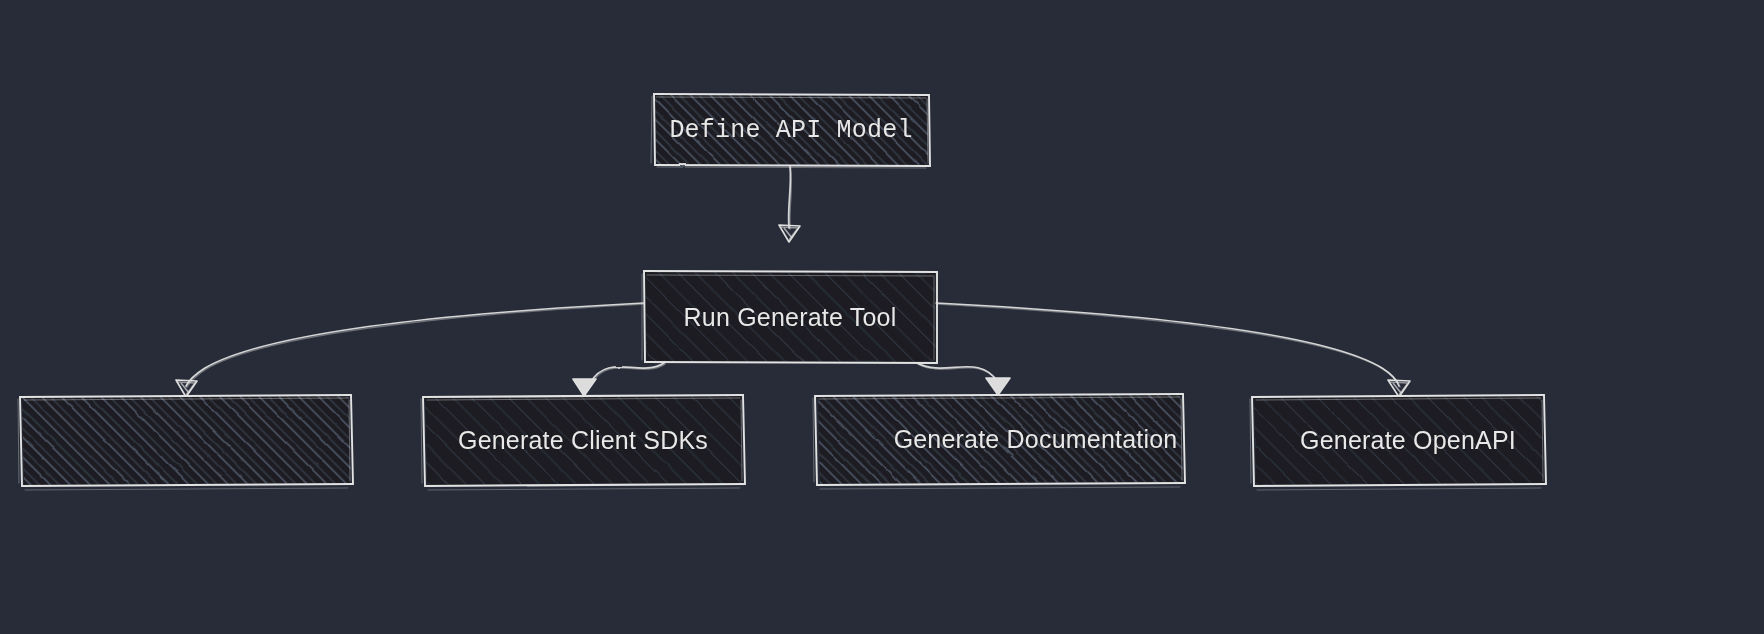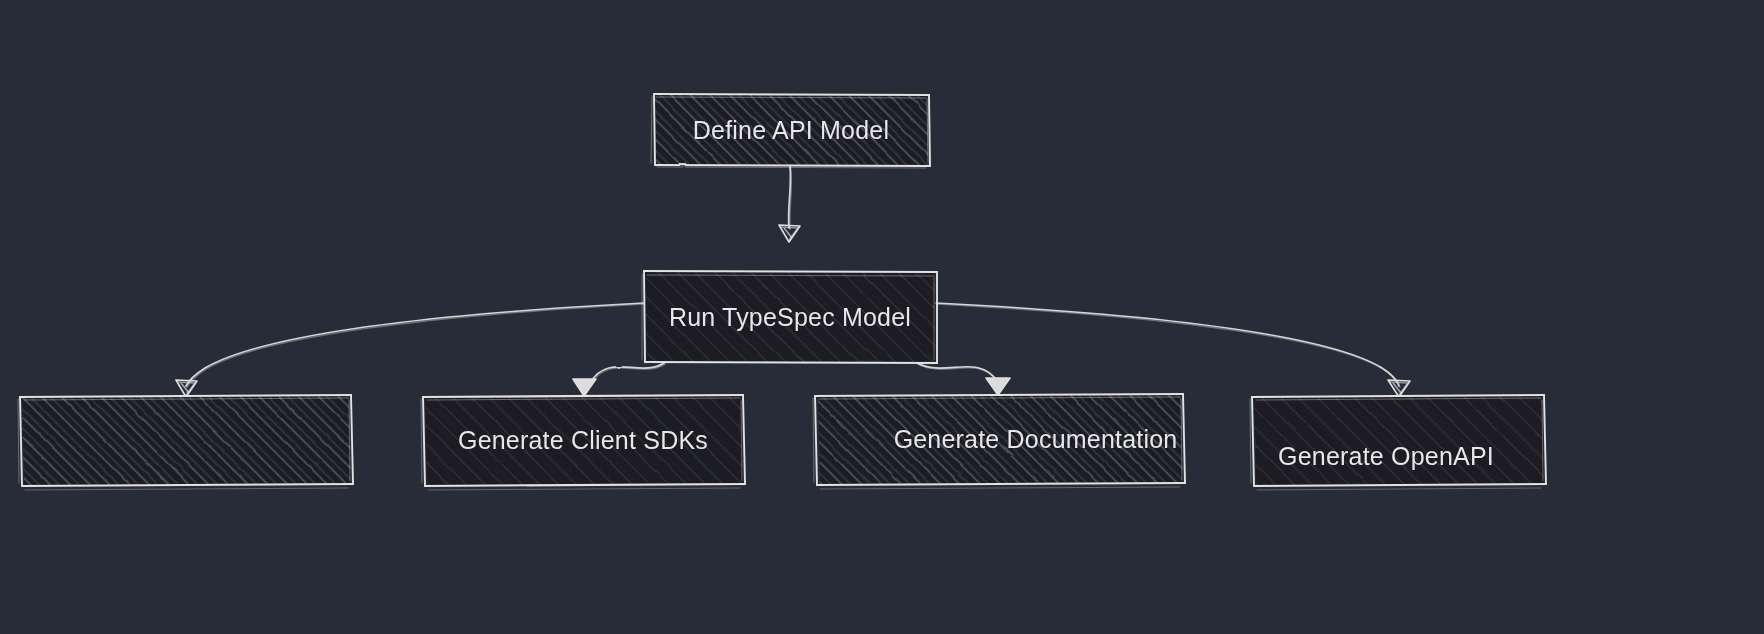--- a/index.html
+++ b/index.html
@@ -202,24 +202,24 @@
           <path d="M1254 486 L 1252 397" stroke-width="1.9"></path>
           <path d="M1256 400 L 1541 398" stroke-width="0.8" opacity="0.5"></path>
           <path d="M1542 400 L 1543 481" stroke-width="0.8" opacity="0.45"></path>
           <path d="M1541 488 L 1257 490" stroke-width="0.8" opacity="0.4"></path>
           <path d="M1250 399 L 1251 483" stroke-width="0.8" opacity="0.45"></path>
         </g>
       </g>
     </g>
   </svg>
 
-  <div class="node-label" style="left:654px; top:94px; width:274px; height:72px;">Define API Model</div>
-
-  <div class="node-label" style="left:644px; top:271px; width:292px; height:92px;">Run TypeSpec Model</div>
+  <div class="node-label" style="left:654px; top:94px; width:274px; height:72px;font-family:Liberation Mono, monospace;">Define API Model</div>
+
+  <div class="node-label" style="left:644px; top:271px; width:292px; height:92px;">Run Generate Tool</div>
 
 
   <div class="node-label" style="left:423px; top:396px; width:320px; height:88px;">Generate Client SDKs</div>
 
   <div class="node-label" style="left:815px; top:395px; width:441px; height:89px;">Generate Documentation</div>
 
-  <div class="node-label" style="left:1252px; top:412px; width:268px; height:88px;">Generate OpenAPI</div>
+  <div class="node-label" style="left:1252px; top:396px; width:268px; height:88px;padding-left:22px;">Generate OpenAPI</div>
 
 </div>
 
 </body></html>

